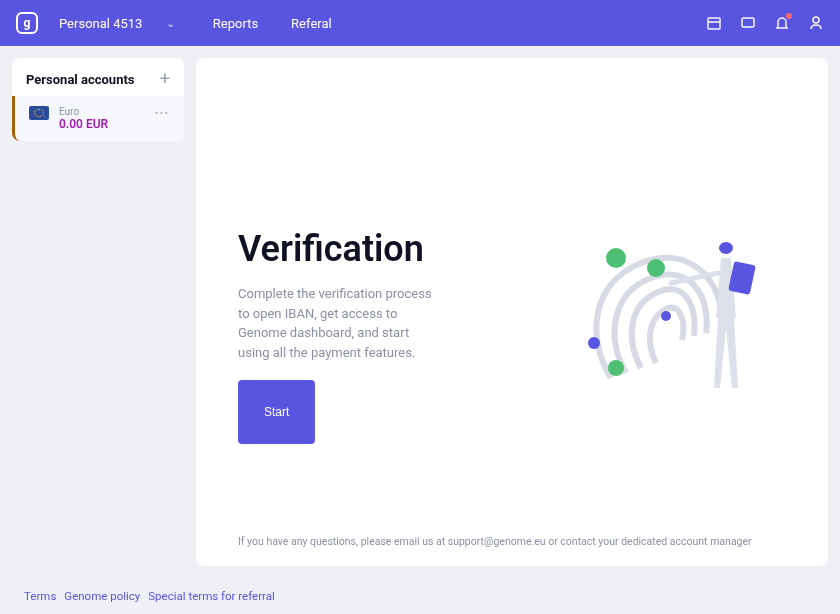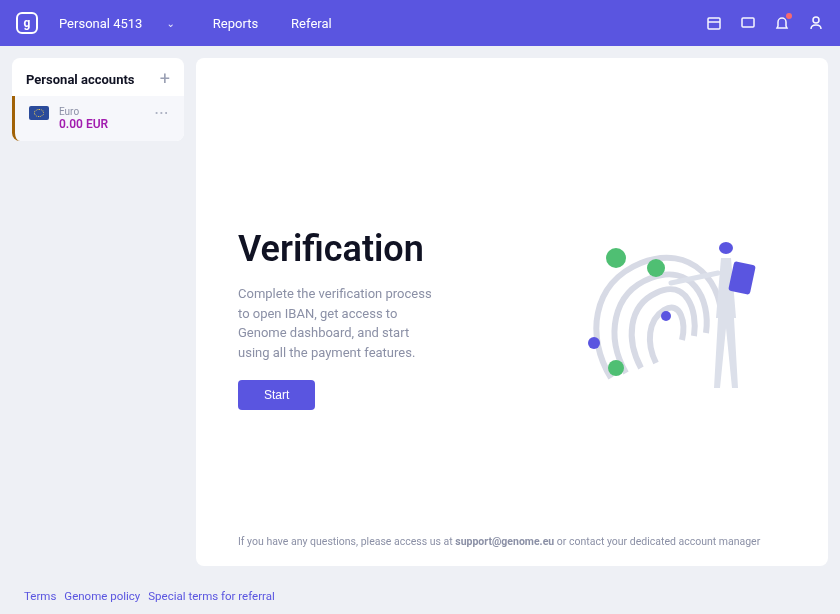--- a/index.html
+++ b/index.html
@@ -27,24 +27,24 @@
 .acc-text .cur { font-size:10px; color:#8b90a6; }
 .acc-text .bal { font-size:12px; font-weight:600; color:#a21caf; }
 .menu-dots { margin-left:auto; color:#9aa0b4; font-size:14px; cursor:pointer; letter-spacing:1px; writing-mode:vertical-rl; }
 .ulink { font-size:11px; color:#8b90a6; margin-top:8px; }
 .ulink a, .ulink .lnk { display:block; color:#5a55e0; text-decoration:none; margin-top:2px; cursor:pointer; }
 .main { flex:1; background:#fff; border-radius:8px; padding: 30px 42px 18px 42px; display:flex; flex-direction:column; position:relative; }
 .verif-wrap { display:flex; gap:20px; margin-top:140px; }
 .verif-text { width: 200px; }
 .verif-text h1 { font-size:36px; font-weight:600; color:#101223; margin-bottom:14px; }
 .verif-text p { font-size:13px; color:#8b90a6; line-height:1.5; margin-bottom:18px; }
-.start-btn { background:#5a55e0; color:#fff; border:none; border-radius:4px; padding:8px 26px; font-size:12px; cursor:pointer;text-align:center; }
+.start-btn { background:#5a55e0; color:#fff; border:none; border-radius:4px; padding:25px 26px; font-size:12px; cursor:pointer;text-align:center; }
 .illus { margin-left:auto; width:230px; height:180px; position:relative; }
 .contact-line { margin-top:auto; font-size:10.5px; color:#8b90a6; }
-.contact-line b { font-weight:700; }
+.contact-line b { font-weight:400; }
 .footer { height:36px; display:flex; align-items:center; gap:8px; padding:0 24px; }
 .footer a { color:#5a55e0; text-decoration:none; font-size:11.5px; cursor:pointer; }
 </style>
 </head>
 <body>
 
 <div class="header">
   <div class="logo">g</div>
   <div class="wallet-select">
     <span>Personal 4513</span>
@@ -138,21 +138,21 @@
             <ellipse cx="170" cy="20" rx="7" ry="6" fill="#5a55e0"></ellipse>
             <path d="M165 30 L175 30 L180 90 L160 90 Z" fill="#dce0ea"></path>
             <rect x="175" y="35" width="22" height="30" rx="3" fill="#5a55e0" transform="rotate(12 186 50)"></rect>
             <line x1="162" y1="45" x2="115" y2="55" stroke="#dce0ea" stroke-width="5" stroke-linecap="round"></line>
             <path d="M162 90 L158 160 L164 160 L170 100 L176 160 L182 160 L178 90 Z" fill="#dce0ea"></path>
           </g>
         </svg>
       </div>
     </div>
     <div class="contact-line">
-      <span>If you have any questions, please access us at </span><b>support@genome.eu</b><span> or contact your dedicated account manager</span>
+      <span>If you have any questions, please email us at </span><b>support@genome.eu</b><span> or contact your dedicated account manager</span>
     </div>
   </div>
 </div>
 
 <div class="footer">
   <a>Terms</a>
   <a>Genome policy</a>
   <a>Special terms for referral</a>
 </div>
 

